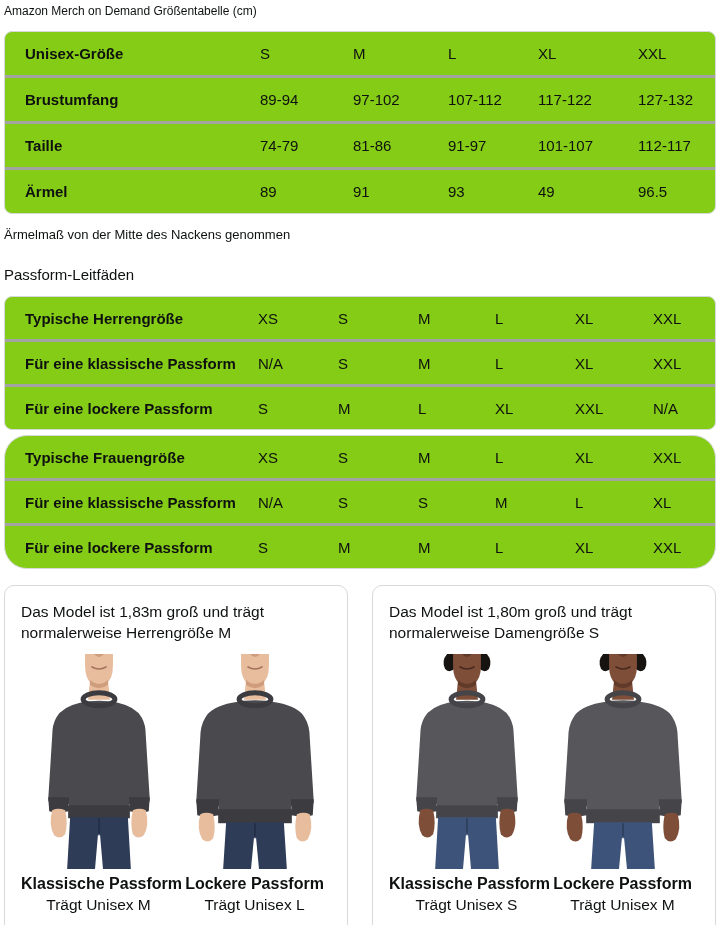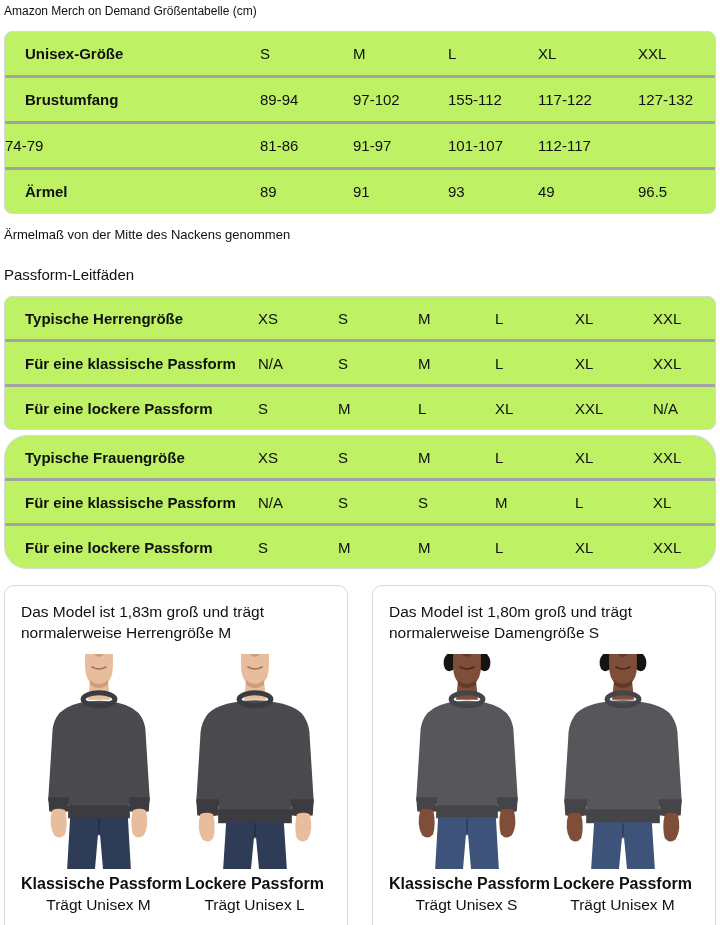--- a/index.html
+++ b/index.html
@@ -14,21 +14,21 @@
   .page-title{
     font-size:12px;font-weight:400;line-height:18px;margin:0 0 0 0;
   }
 
   
   .tbl{
     margin-top:11px;
     border:1px solid #d5d9d9;
     border-radius:8px;
     overflow:hidden;
-    background:#bef264;
+    background:#84cc16;
   }
   .tbl .trow{
     display:grid;
     align-items:center;
     border-top:3px solid #a3a3a3;
     font-size:15px;
   }
   .tbl .trow:first-child{border-top:none;}
   .t-size .trow{grid-template-columns:255px 93px 95px 90px 100px 1fr;height:43px;}
   .t-fit  .trow{grid-template-columns:253px 80px 80px 77px 80px 78px 1fr;height:42px;}
@@ -144,25 +144,26 @@
       <div class="val">S</div>
       <div class="val">M</div>
       <div class="val">L</div>
       <div class="val">XL</div>
       <div class="val">XXL</div>
     </div>
     <div class="trow">
       <div class="lbl">Brustumfang</div>
       <div class="val">89-94</div>
       <div class="val">97-102</div>
-      <div class="val">155-112</div>
+      <div class="val">107-112</div>
       <div class="val">117-122</div>
       <div class="val">127-132</div>
     </div>
     <div class="trow">
+      <div class="lbl">Taille</div>
       <div class="val">74-79</div>
       <div class="val">81-86</div>
       <div class="val">91-97</div>
       <div class="val">101-107</div>
       <div class="val">112-117</div>
     </div>
     <div class="trow">
       <div class="lbl">Ärmel</div>
       <div class="val">89</div>
       <div class="val">91</div>

